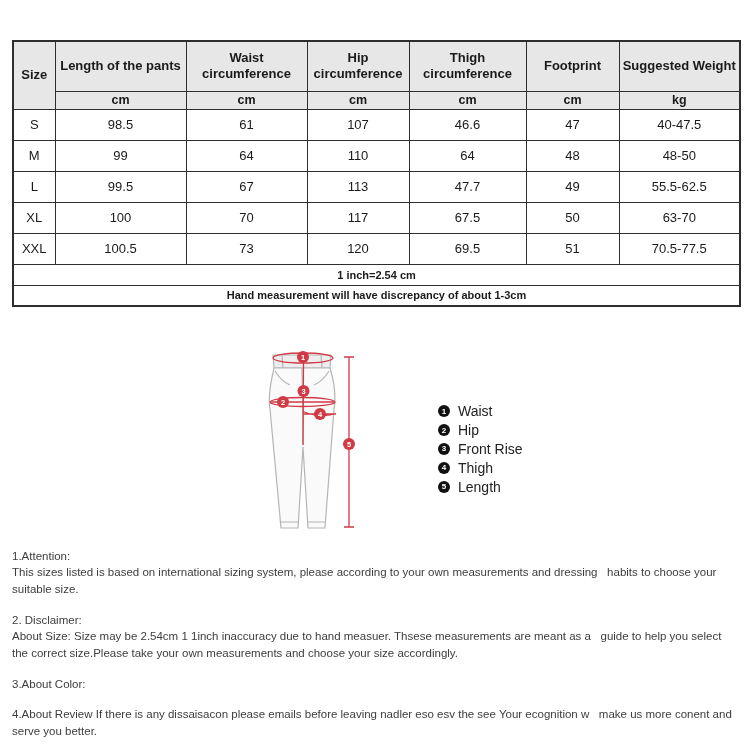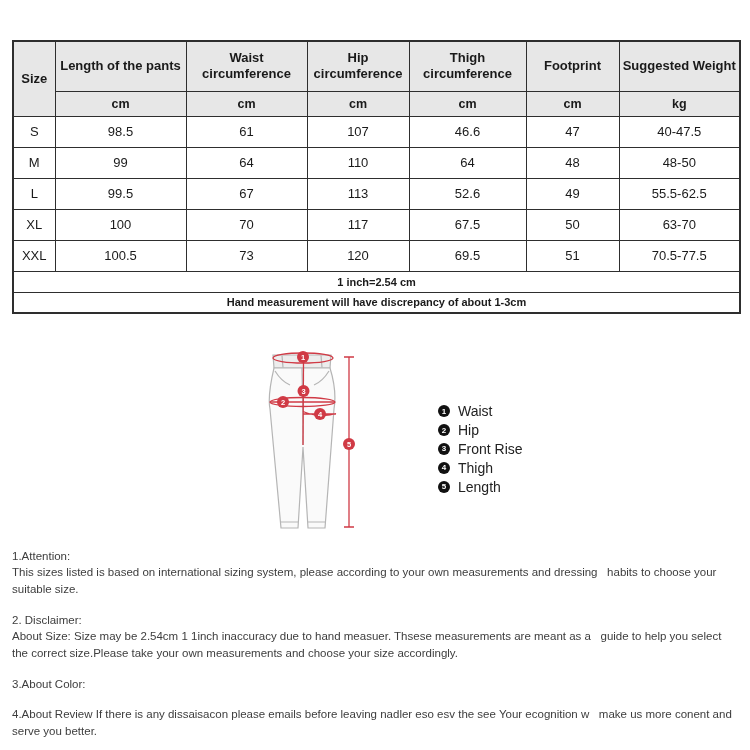--- a/index.html
+++ b/index.html
@@ -13,21 +13,21 @@
   table.size-chart{
     width:727px;border-collapse:collapse;table-layout:fixed;
     border:2px solid #2e2e2e;
   }
   table.size-chart th,table.size-chart td{
     border:1px solid #2e2e2e;text-align:center;vertical-align:middle;
     padding:0 2px;overflow:hidden;
   }
   tr.r-head{height:50px;}
   tr.r-head th{background:#e7e7e7;font-weight:bold;font-size:13px;line-height:1.25;}
-  tr.r-unit{height:25px;}
+  tr.r-unit{height:18px;}
   tr.r-unit th{background:#e7e7e7;font-weight:bold;font-size:12.5px;}
   th.c-size{background:#e7e7e7;font-weight:bold;font-size:13px;}
   tbody.data tr{height:31px;}
   tbody.data td{font-size:13px;background:#ffffff;}
   tr.r-foot{height:21px;}
   tr.r-foot td{font-size:11px;font-weight:bold;margin-top:8px;}
   
   .diagram{position:absolute;left:0;top:345px;width:750px;height:205px;}
   .pants-svg{position:absolute;left:260px;top:0;}
   .legend{position:absolute;left:438px;top:57px;}
@@ -95,21 +95,21 @@
         <td>110</td>
         <td>64</td>
         <td>48</td>
         <td>48-50</td>
       </tr>
       <tr>
         <td>L</td>
         <td>99.5</td>
         <td>67</td>
         <td>113</td>
-        <td>52.6</td>
+        <td>47.7</td>
         <td>49</td>
         <td>55.5-62.5</td>
       </tr>
       <tr>
         <td>XL</td>
         <td>100</td>
         <td>70</td>
         <td>117</td>
         <td>67.5</td>
         <td>50</td>

